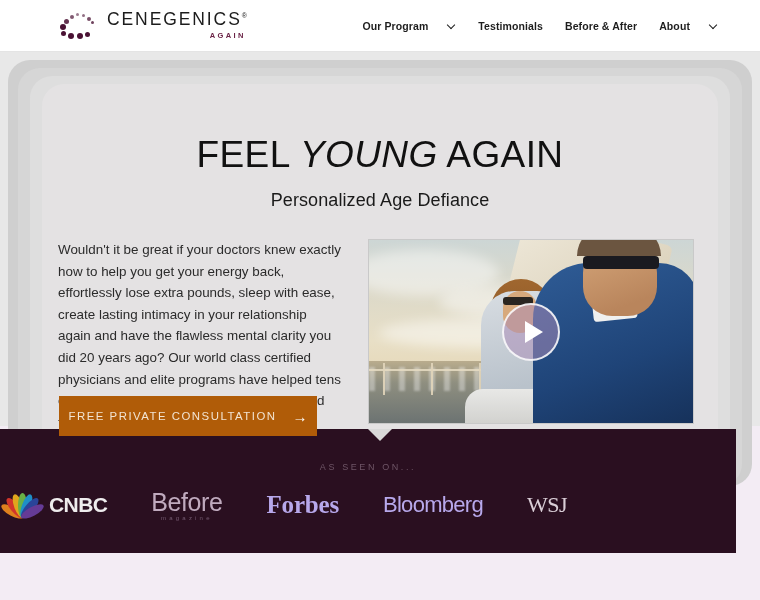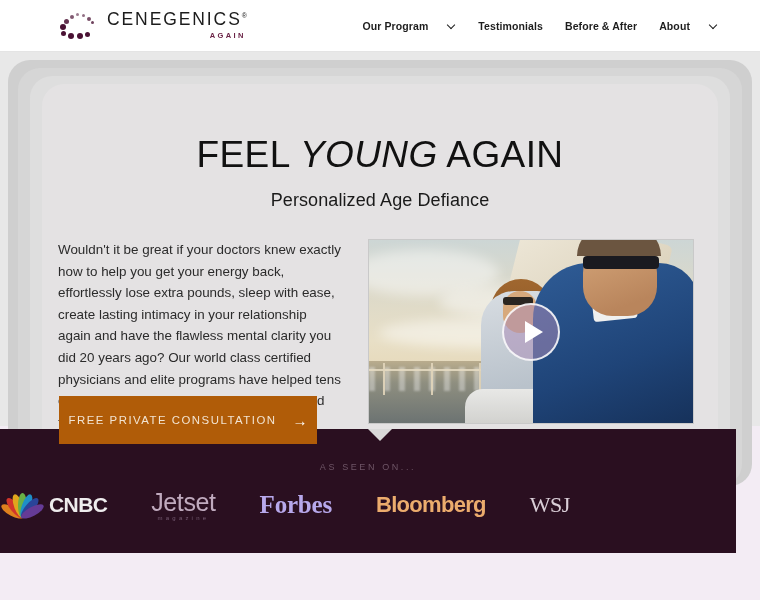--- a/index.html
+++ b/index.html
@@ -193,21 +193,21 @@
   .play-tri {
     width: 0; height: 0; margin-left: 5px;
     border-left: 18px solid #ffffff;
     border-top: 11px solid transparent;
     border-bottom: 11px solid transparent;
   }
 
   
   .cta {
     position: absolute; left: 59px; top: 396px;
-    width: 258px; height: 48px;
+    width: 258px; height: 40px;
     background: #b05c08;
     display: flex; align-items: center; justify-content: center; gap: 16px;
     cursor: pointer; z-index: 25;
   }
   .cta-label {
     font-size: 11.4px; letter-spacing: 1.5px; color: #f2e4d2; font-weight: 400;
   }
   .cta-arrow { color: #ffffff; font-size: 15px; line-height: 1; }
 
   
@@ -244,21 +244,21 @@
     font-size: 21px; font-weight: 700; color: #ffffff; letter-spacing: -.6px;
   }
   .jetset { text-align: center; }
   .jetset-main { font-size: 25px; color: #cdb8cc; font-weight: 400; letter-spacing: -.4px; }
   .jetset-sub { font-size: 6px; color: #7b6078; letter-spacing: 3.2px; margin-top: -2px; }
   .forbes {
     font-family: "Liberation Serif", serif;
     font-size: 25px; font-weight: 700; color: #c4b5fd; letter-spacing: -.2px;
   }
   .bloomberg {
-    font-size: 22px; color: #fdba74; font-weight: 700; letter-spacing: -.7px;
+    font-size: 22px; color: #c4b5fd; font-weight: 400; letter-spacing: -.7px;
   }
   .wsj {
     font-family: "Liberation Serif", serif;
     font-size: 22px; font-weight: 400; color: #e9dfe7; letter-spacing: -.5px;
   }
 
   
   .footer-strip {
     position: absolute; left: 0; top: 553px;
     width: 760px; height: 47px; background: #f3ecf4;
@@ -367,21 +367,21 @@
           <span class="feather" style="background:#f0b31d;transform:rotate(-20deg)"></span>
           <span class="feather" style="background:#6fbe4a;transform:rotate(0deg)"></span>
           <span class="feather" style="background:#1d9ad6;transform:rotate(20deg)"></span>
           <span class="feather" style="background:#2b49a4;transform:rotate(40deg)"></span>
           <span class="feather" style="background:#6b3fa0;transform:rotate(62deg)"></span>
         </span>
         <span class="cnbc-text">CNBC</span>
       </div>
 
       <div class="brand jetset">
-        <div class="jetset-main">Jetset</div>
+        <div class="jetset-main">Before</div>
         <div class="jetset-sub">magazine</div>
       </div>
 
       <div class="brand forbes">Forbes</div>
       <div class="brand bloomberg">Bloomberg</div>
       <div class="brand wsj">WSJ</div>
     </div>
   </div>
 
   <div class="footer-strip"></div>

